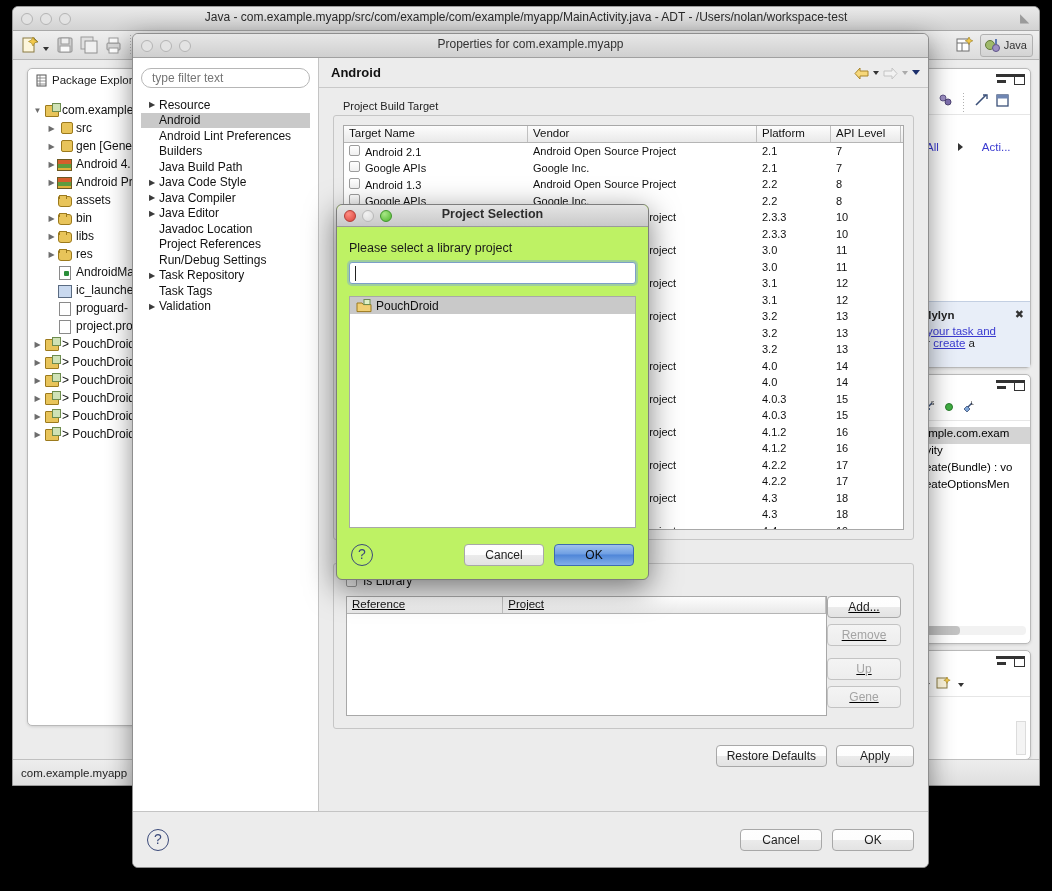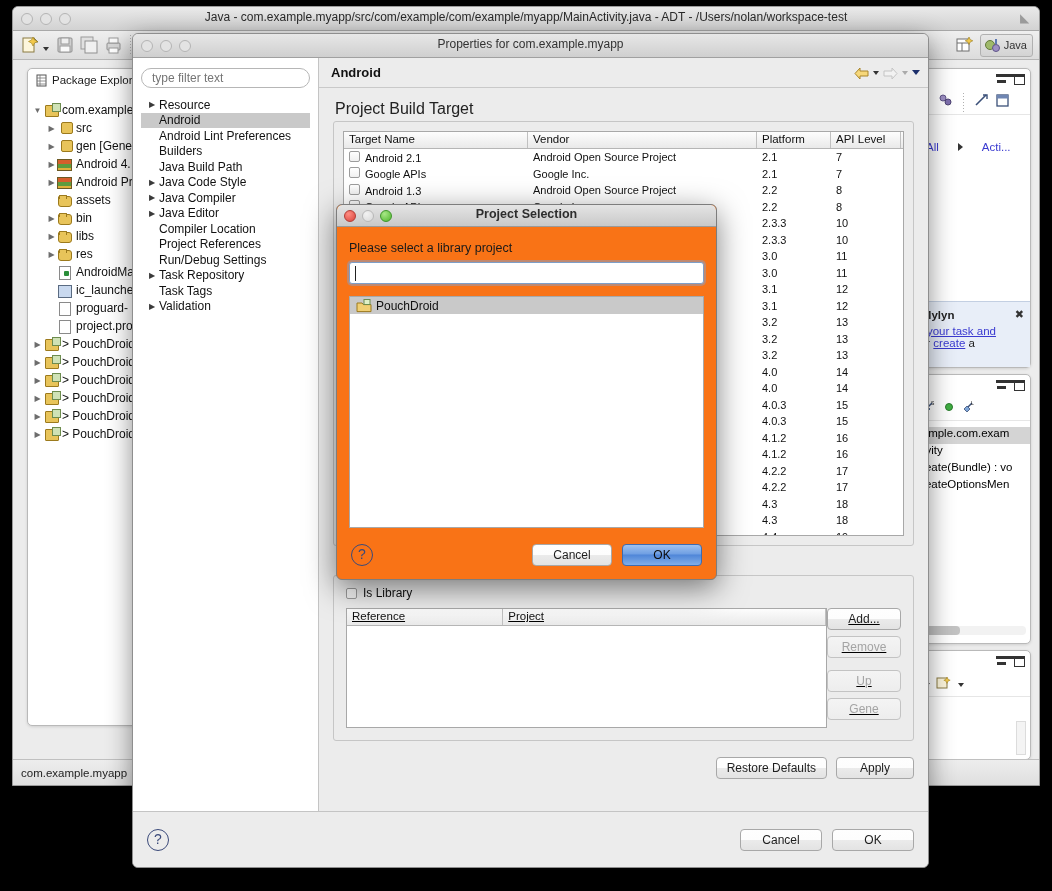--- a/index.html
+++ b/index.html
@@ -159,21 +159,21 @@
   .pd-pagehead { height: 30px; display:flex; align-items:center; padding:0 8px 0 12px;
                  border-bottom:1px solid #c9c9c9; }
   .pd-pagetitle { font-weight: bold; font-size: 13px; color:#111; }
   .navarrows { margin-left:auto; display:flex; align-items:center; gap: 4px; }
   .arrow-left, .arrow-right { width:15px; height:13px; position:relative; }
   .caret { width:0;height:0;border-left:4px solid transparent;border-right:4px solid transparent;
            border-top:5px solid #1c2f6b; }
   .caret.sm { border-left-width:3px;border-right-width:3px;border-top-width:4px;border-top-color:#333; }
   .caret.dim { border-top-color:#aaa; }
 
-  .group-label { font-size: 16px; color:#222; margin: 8px 0 3px 2px; }
+  .group-label { font-size: 11px; color:#222; margin: 8px 0 3px 10px; }
   .group-box { border:1px solid #c6c6c6; background:#ececec; border-radius:3px; }
 
   .table-wrap { background:#fff; border:1px solid #a8a8a8; }
   .tbl-head { display:flex; height:17px;
               background: linear-gradient(to bottom,#fdfdfd,#e9e9e9);
               border-bottom:1px solid #b5b5b5; font-size:11.5px; color:#111; }
   .th { padding: 1px 5px; border-right:1px solid #c0c0c0; overflow:hidden; }
   .tbl-row { display:flex; height:16.5px; font-size:11px; color:#111; align-items:center; }
   .td { padding: 0 5px; overflow:hidden; white-space:nowrap; }
   .cbx { width:11px; height:11px; border:1px solid #9c9c9c; border-radius:2px;
@@ -193,22 +193,22 @@
   .pd-footer {
     position:absolute; left:0; right:0; bottom:0; height:56px;
     background:#ececec; border-top:1px solid #c4c4c4;
     display:flex; align-items:center; padding: 0 14px;
   }
   .helpq { width:22px;height:22px;border:1.8px solid #3b4a7a;border-radius:50%;
            color:#3b4a7a;font-size:14px;text-align:center;line-height:19px; }
 
   
   .ps-dialog {
-    position: absolute; left: 336px; top: 204px; width: 381px; height: 376px;
-    background: #f97316; border: 1px solid #7d7d7d; border-radius: 6px;
+    position: absolute; left: 336px; top: 204px; width: 313px; height: 376px;
+    background: #bef264; border: 1px solid #7d7d7d; border-radius: 6px;
     box-shadow: 0 8px 30px rgba(0,0,0,0.5); overflow: hidden;
   }
   .ps-title { height: 22px; position: relative;
     background: linear-gradient(to bottom,#e4e4e4,#c9c9c9);
     border-bottom: 1px solid #9a9a9a; border-radius:5px 5px 0 0; }
   .ps-title .t { position:absolute; left:0;right:0;top:2px;text-align:center;
                  font-size:12.5px; color:#2d2d2d; font-weight:bold; }
   .ps-traffic { position:absolute; left:7px; top:5px; display:flex; gap:6px; }
   .tl-r { width:12px;height:12px;border-radius:50%;
           background: radial-gradient(circle at 35% 30%, #ff8d82, #d9443c); border:1px solid #b33c35; }
@@ -642,21 +642,21 @@
             <div class="ptrow">
               <span class="parrow">▶</span>
               <span>Java Compiler</span>
             </div>
             <div class="ptrow">
               <span class="parrow">▶</span>
               <span>Java Editor</span>
             </div>
             <div class="ptrow">
               <span class="parrow"></span>
-              <span>Compiler Location</span>
+              <span>Javadoc Location</span>
             </div>
             <div class="ptrow">
               <span class="parrow"></span>
               <span>Project References</span>
             </div>
             <div class="ptrow">
               <span class="parrow"></span>
               <span>Run/Debug Settings</span>
             </div>
             <div class="ptrow">

